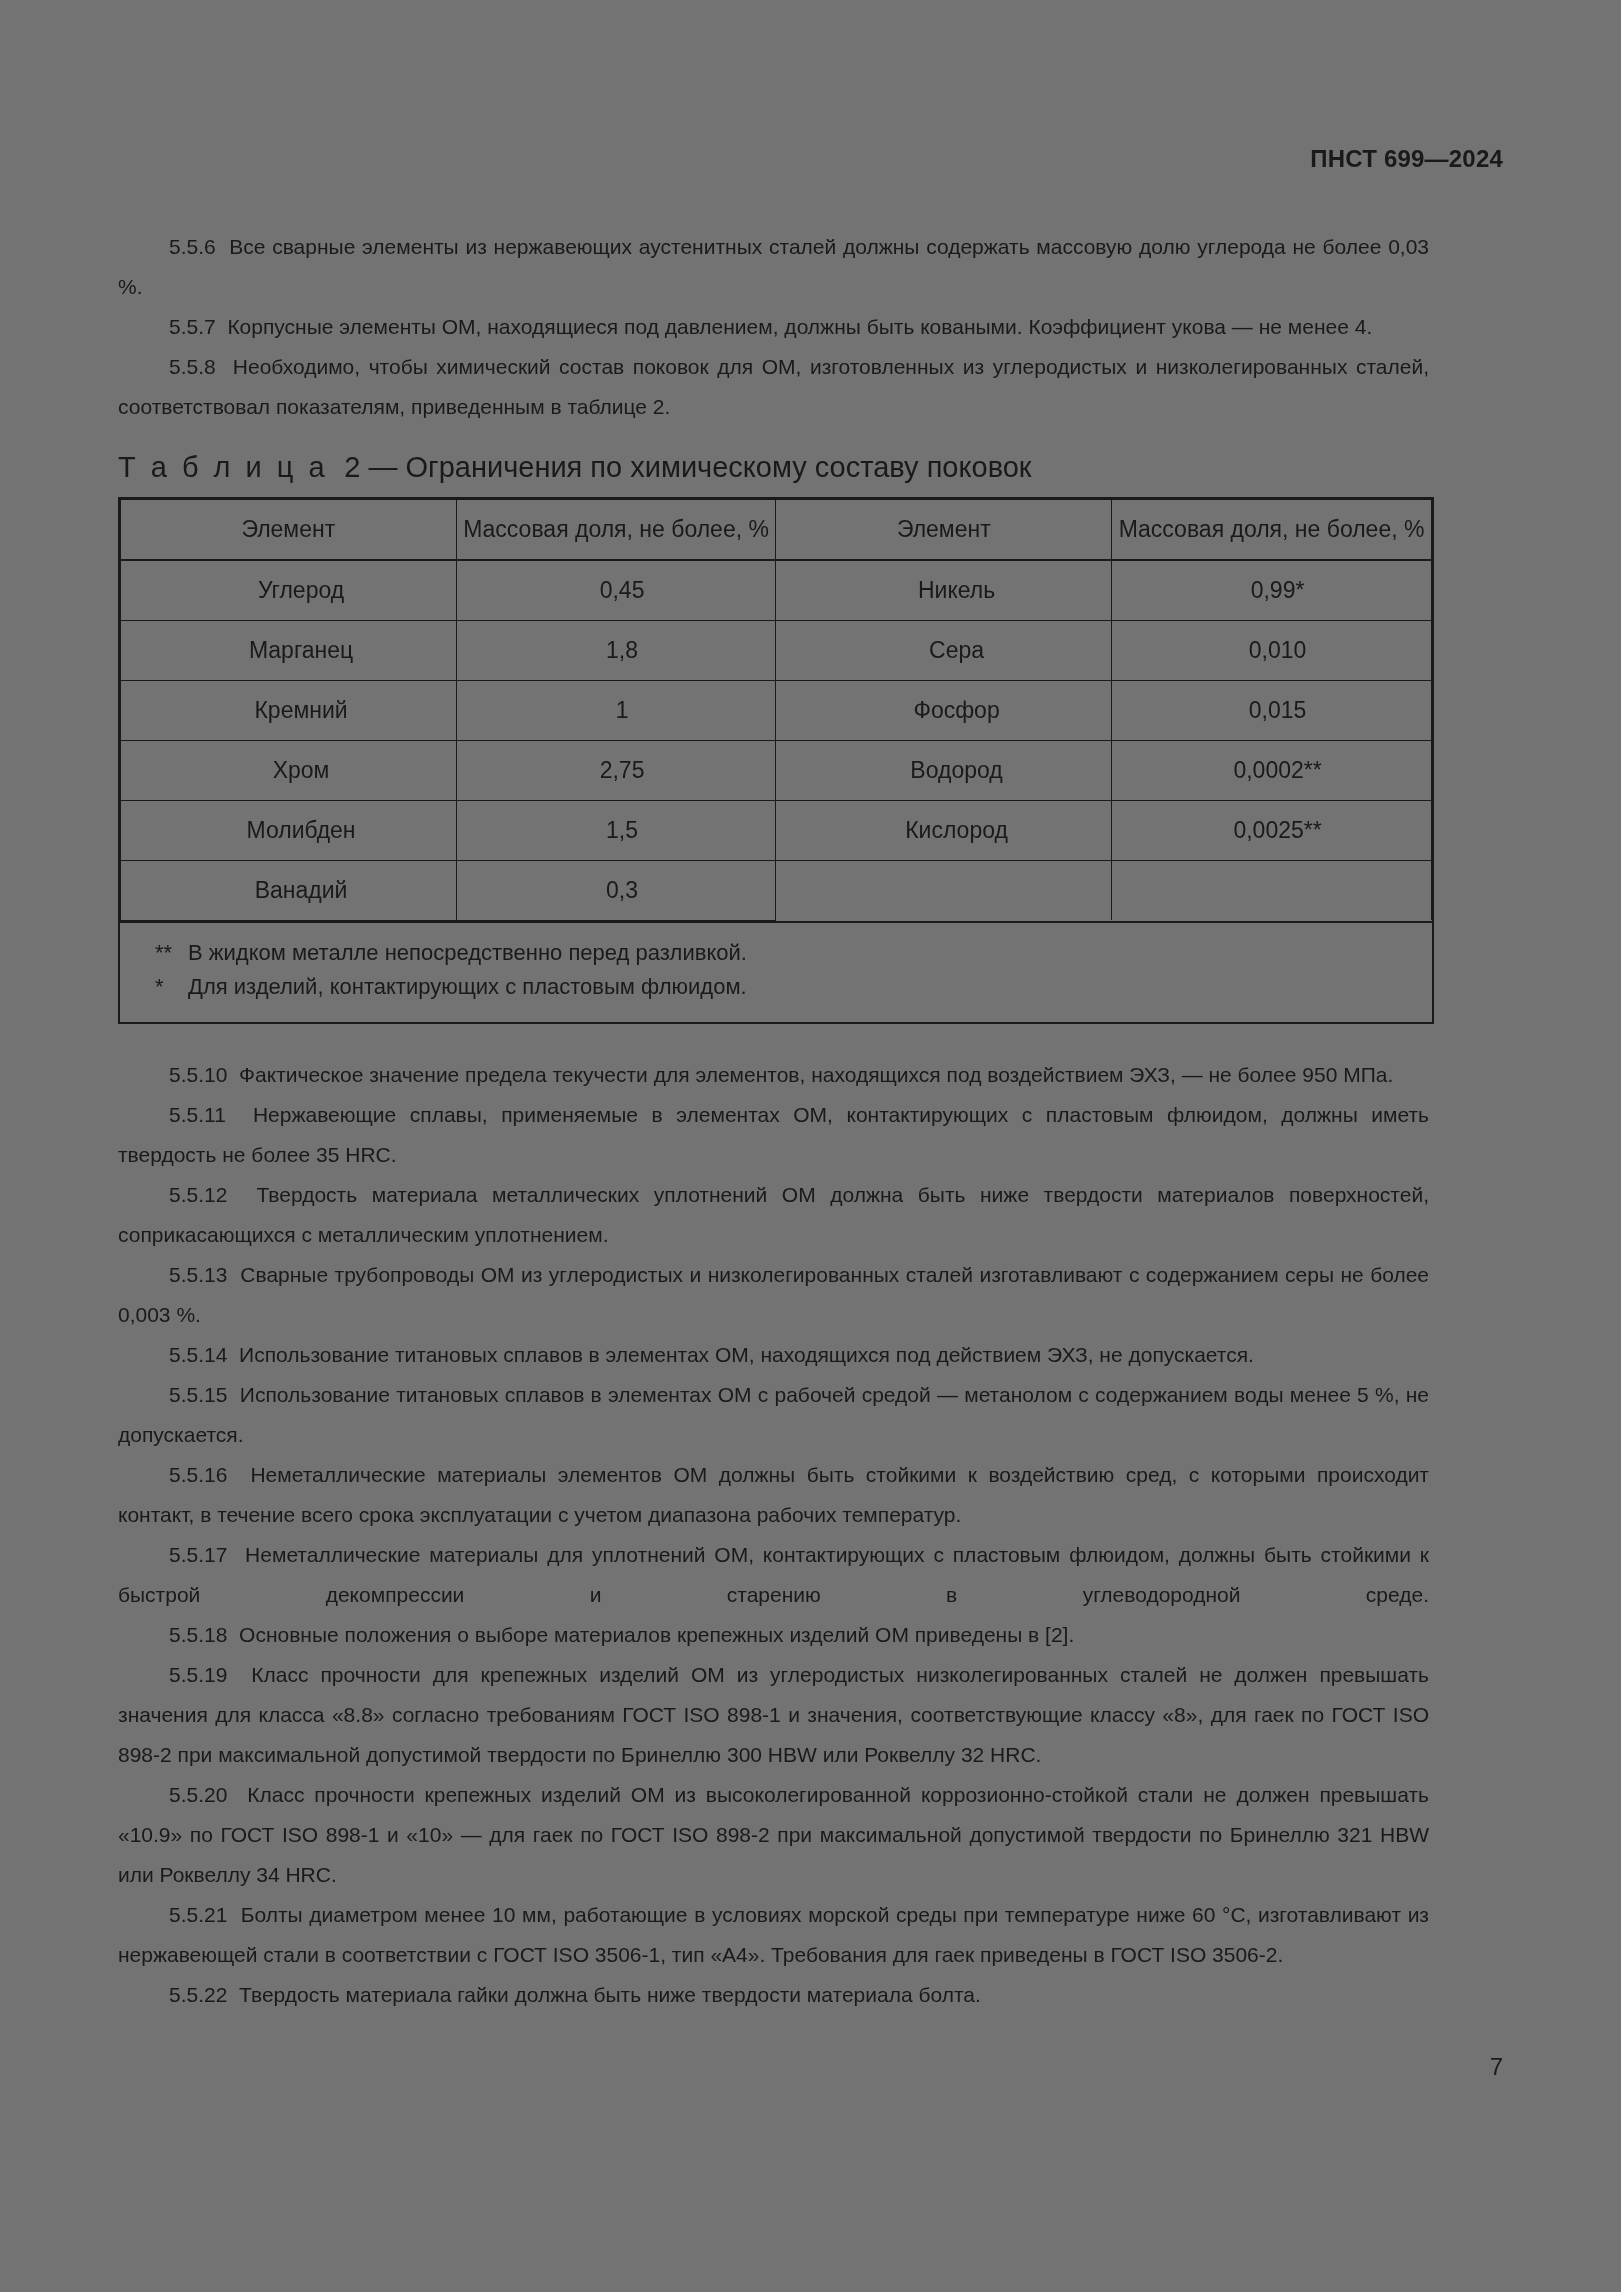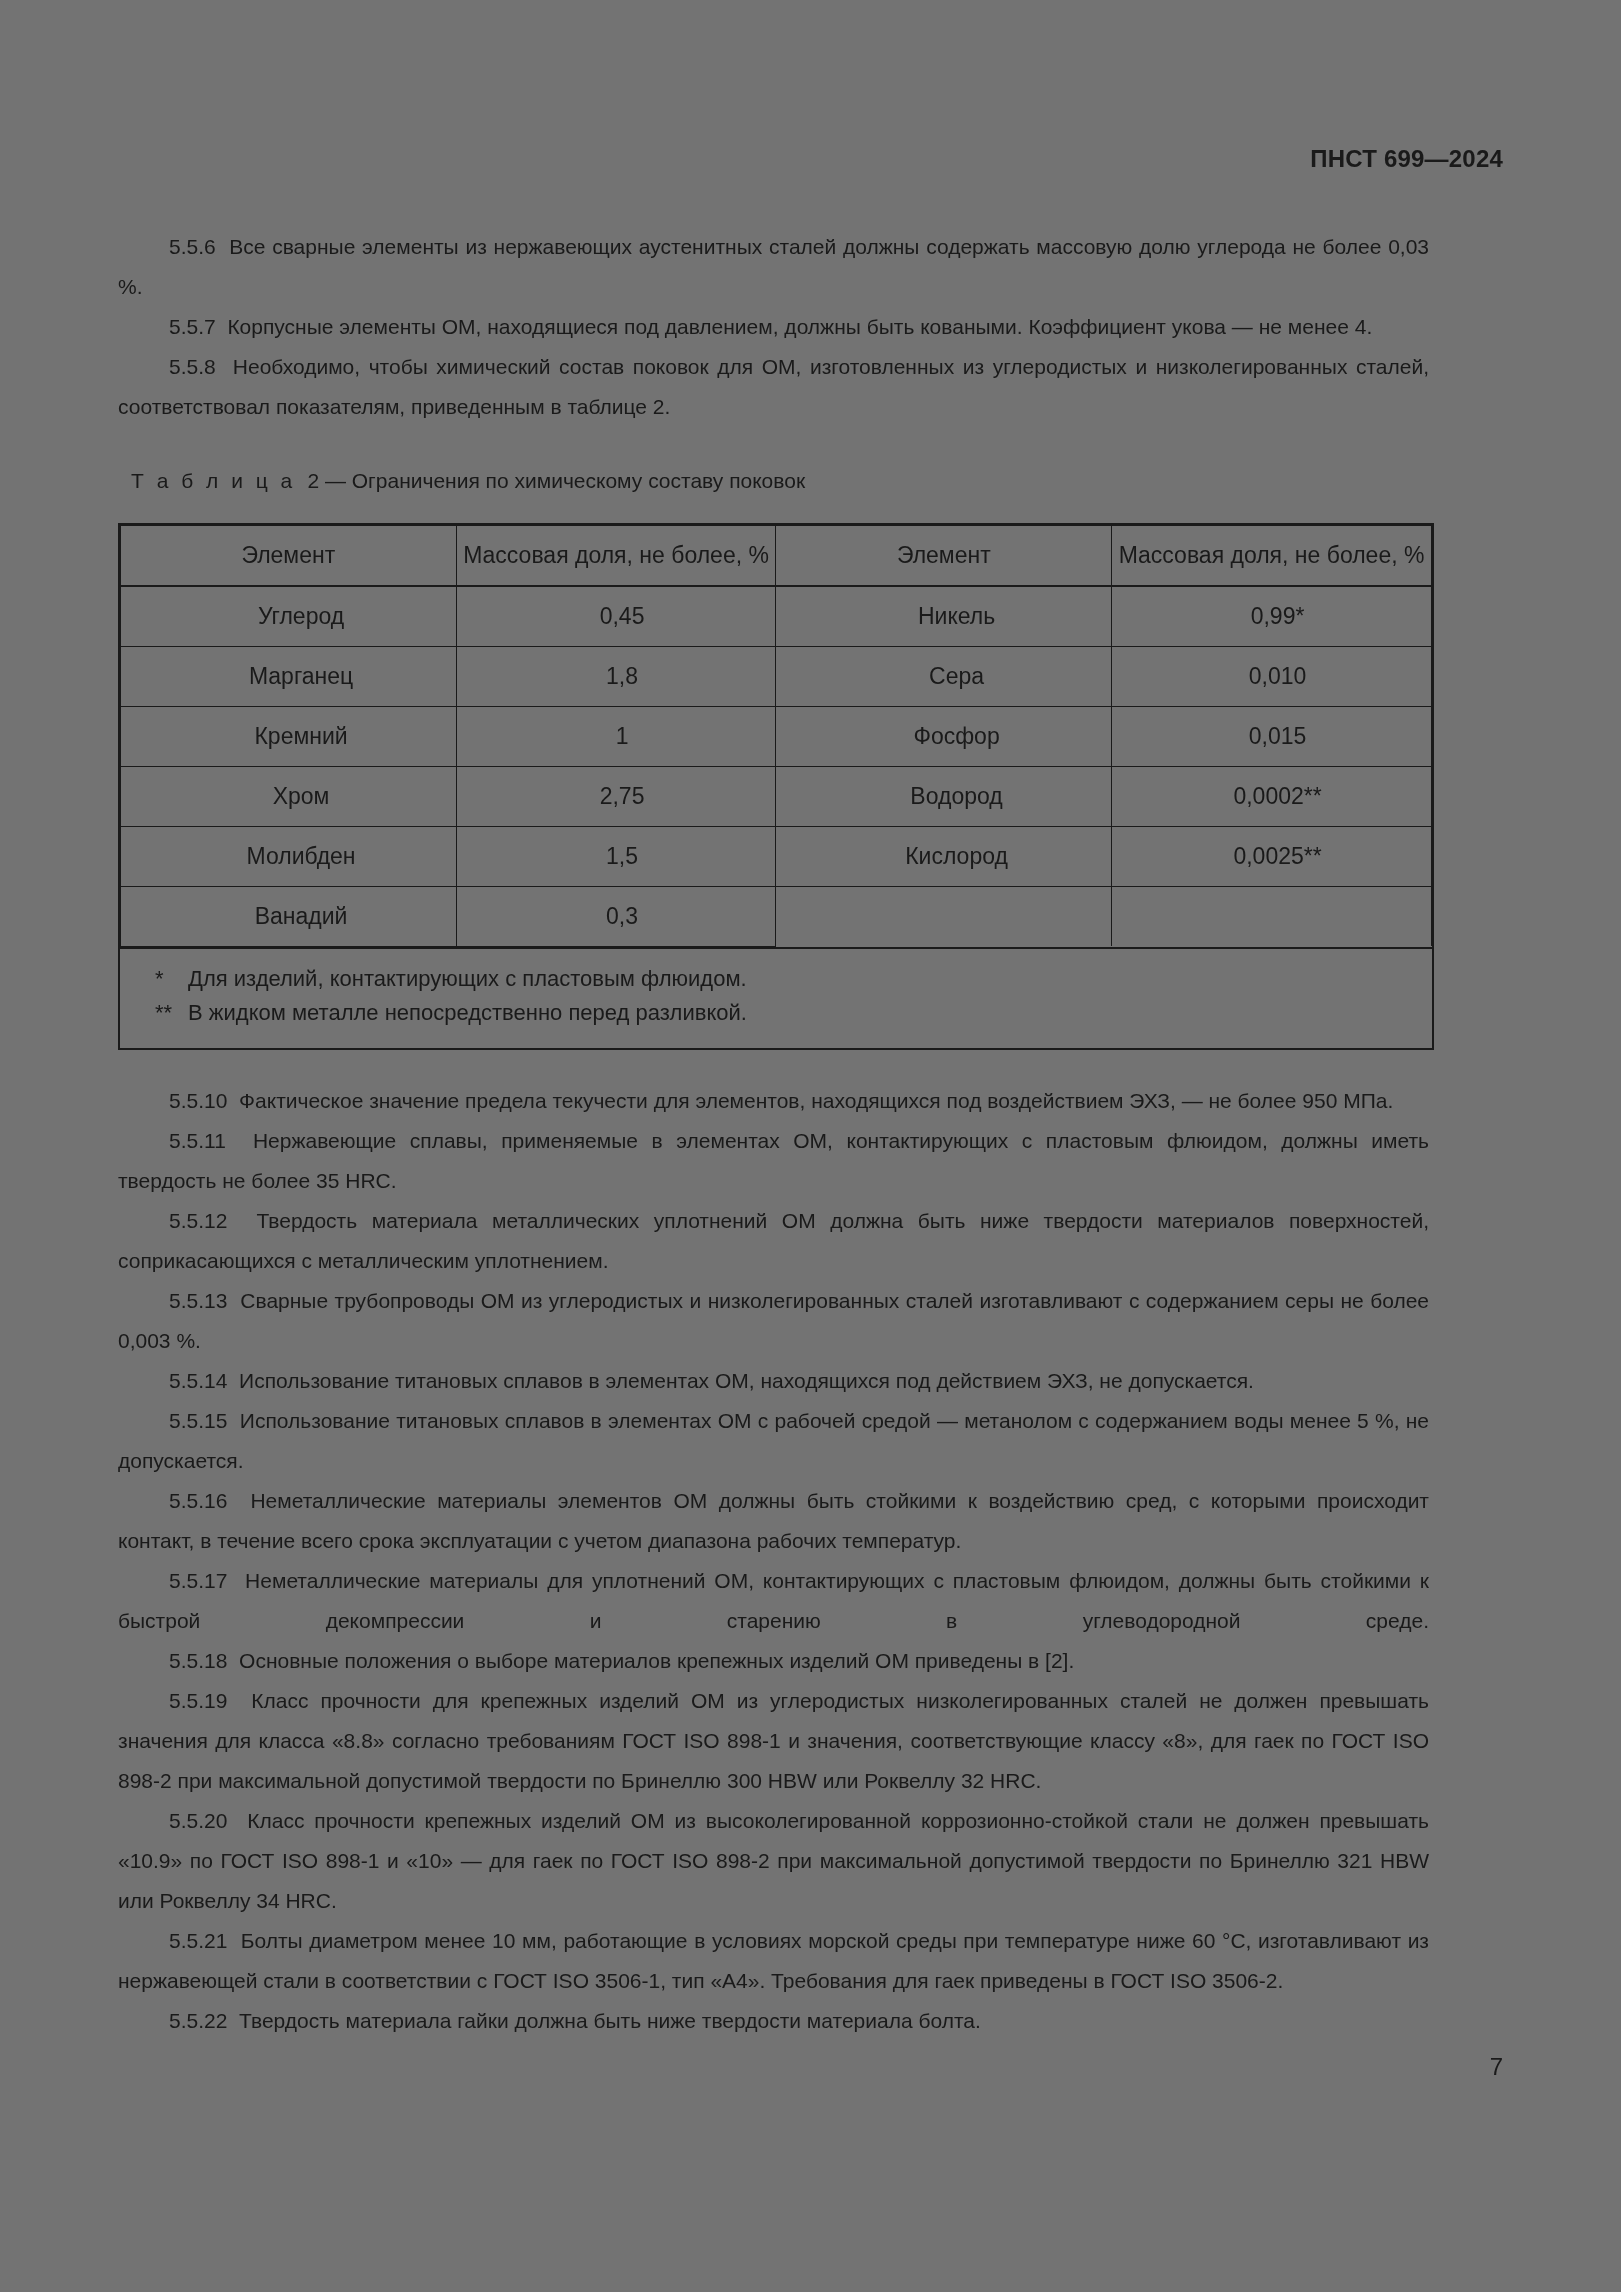--- a/index.html
+++ b/index.html
@@ -50,23 +50,23 @@
     hyphens: manual;
   }
   p.para.justify-all {
     text-align-last: justify;
   }
 
   .num { white-space: nowrap; }
 
   
   .table-caption {
-    margin: 13px;
+    margin: 0;
     padding-top: 23.5px;
-    font-size: 21px;
+    font-size: 29px;
     line-height: 33px;
     white-space: nowrap;
   }
   .table-caption .tword {
     letter-spacing: 3.5px;
   }
 
   
   .tbl-wrap {
     padding-top: 13.7px;
@@ -210,22 +210,22 @@
             <tr>
               <td class="el">Ванадий</td>
               <td class="val">0,3</td>
               <td class="el empty"></td>
               <td class="val empty"></td>
             </tr>
           </tbody>
         </table>
 
         <div class="tbl-notes">
+          <div class="note"><span class="mk">**</span><span>В жидком металле непосредственно перед разливкой.</span></div>
           <div class="note"><span class="mk">*</span><span>Для изделий, контактирующих с пластовым флюидом.</span></div>
-          <div class="note"><span class="mk">**</span><span>В жидком металле непосредственно перед разливкой.</span></div>
         </div>
       </div>
     </div>
 
     <div class="after-table">
       <p class="para"><span class="num">5.5.10</span>&nbsp;&nbsp;<span>Фактическое значение предела текучести для элементов, находящихся под воздействием ЭХЗ, — не более 950 МПа.</span></p>
       <p class="para"><span class="num">5.5.11</span>&nbsp;&nbsp;<span>Нержавеющие сплавы, применяемые в элементах ОМ, контактирующих с пластовым флюидом, должны иметь твердость не более 35 HRC.</span></p>
       <p class="para"><span class="num">5.5.12</span>&nbsp;&nbsp;<span>Твердость материала металлических уплотнений ОМ должна быть ниже твердости материалов поверхностей, соприкасающихся с металлическим уплотнением.</span></p>
       <p class="para"><span class="num">5.5.13</span>&nbsp;&nbsp;<span>Сварные трубопроводы ОМ из углеродистых и низколегированных сталей изготавливают с содержанием серы не более 0,003 %.</span></p>
       <p class="para"><span class="num">5.5.14</span>&nbsp;&nbsp;<span>Использование титановых сплавов в элементах ОМ, находящихся под действием ЭХЗ, не допускается.</span></p>

